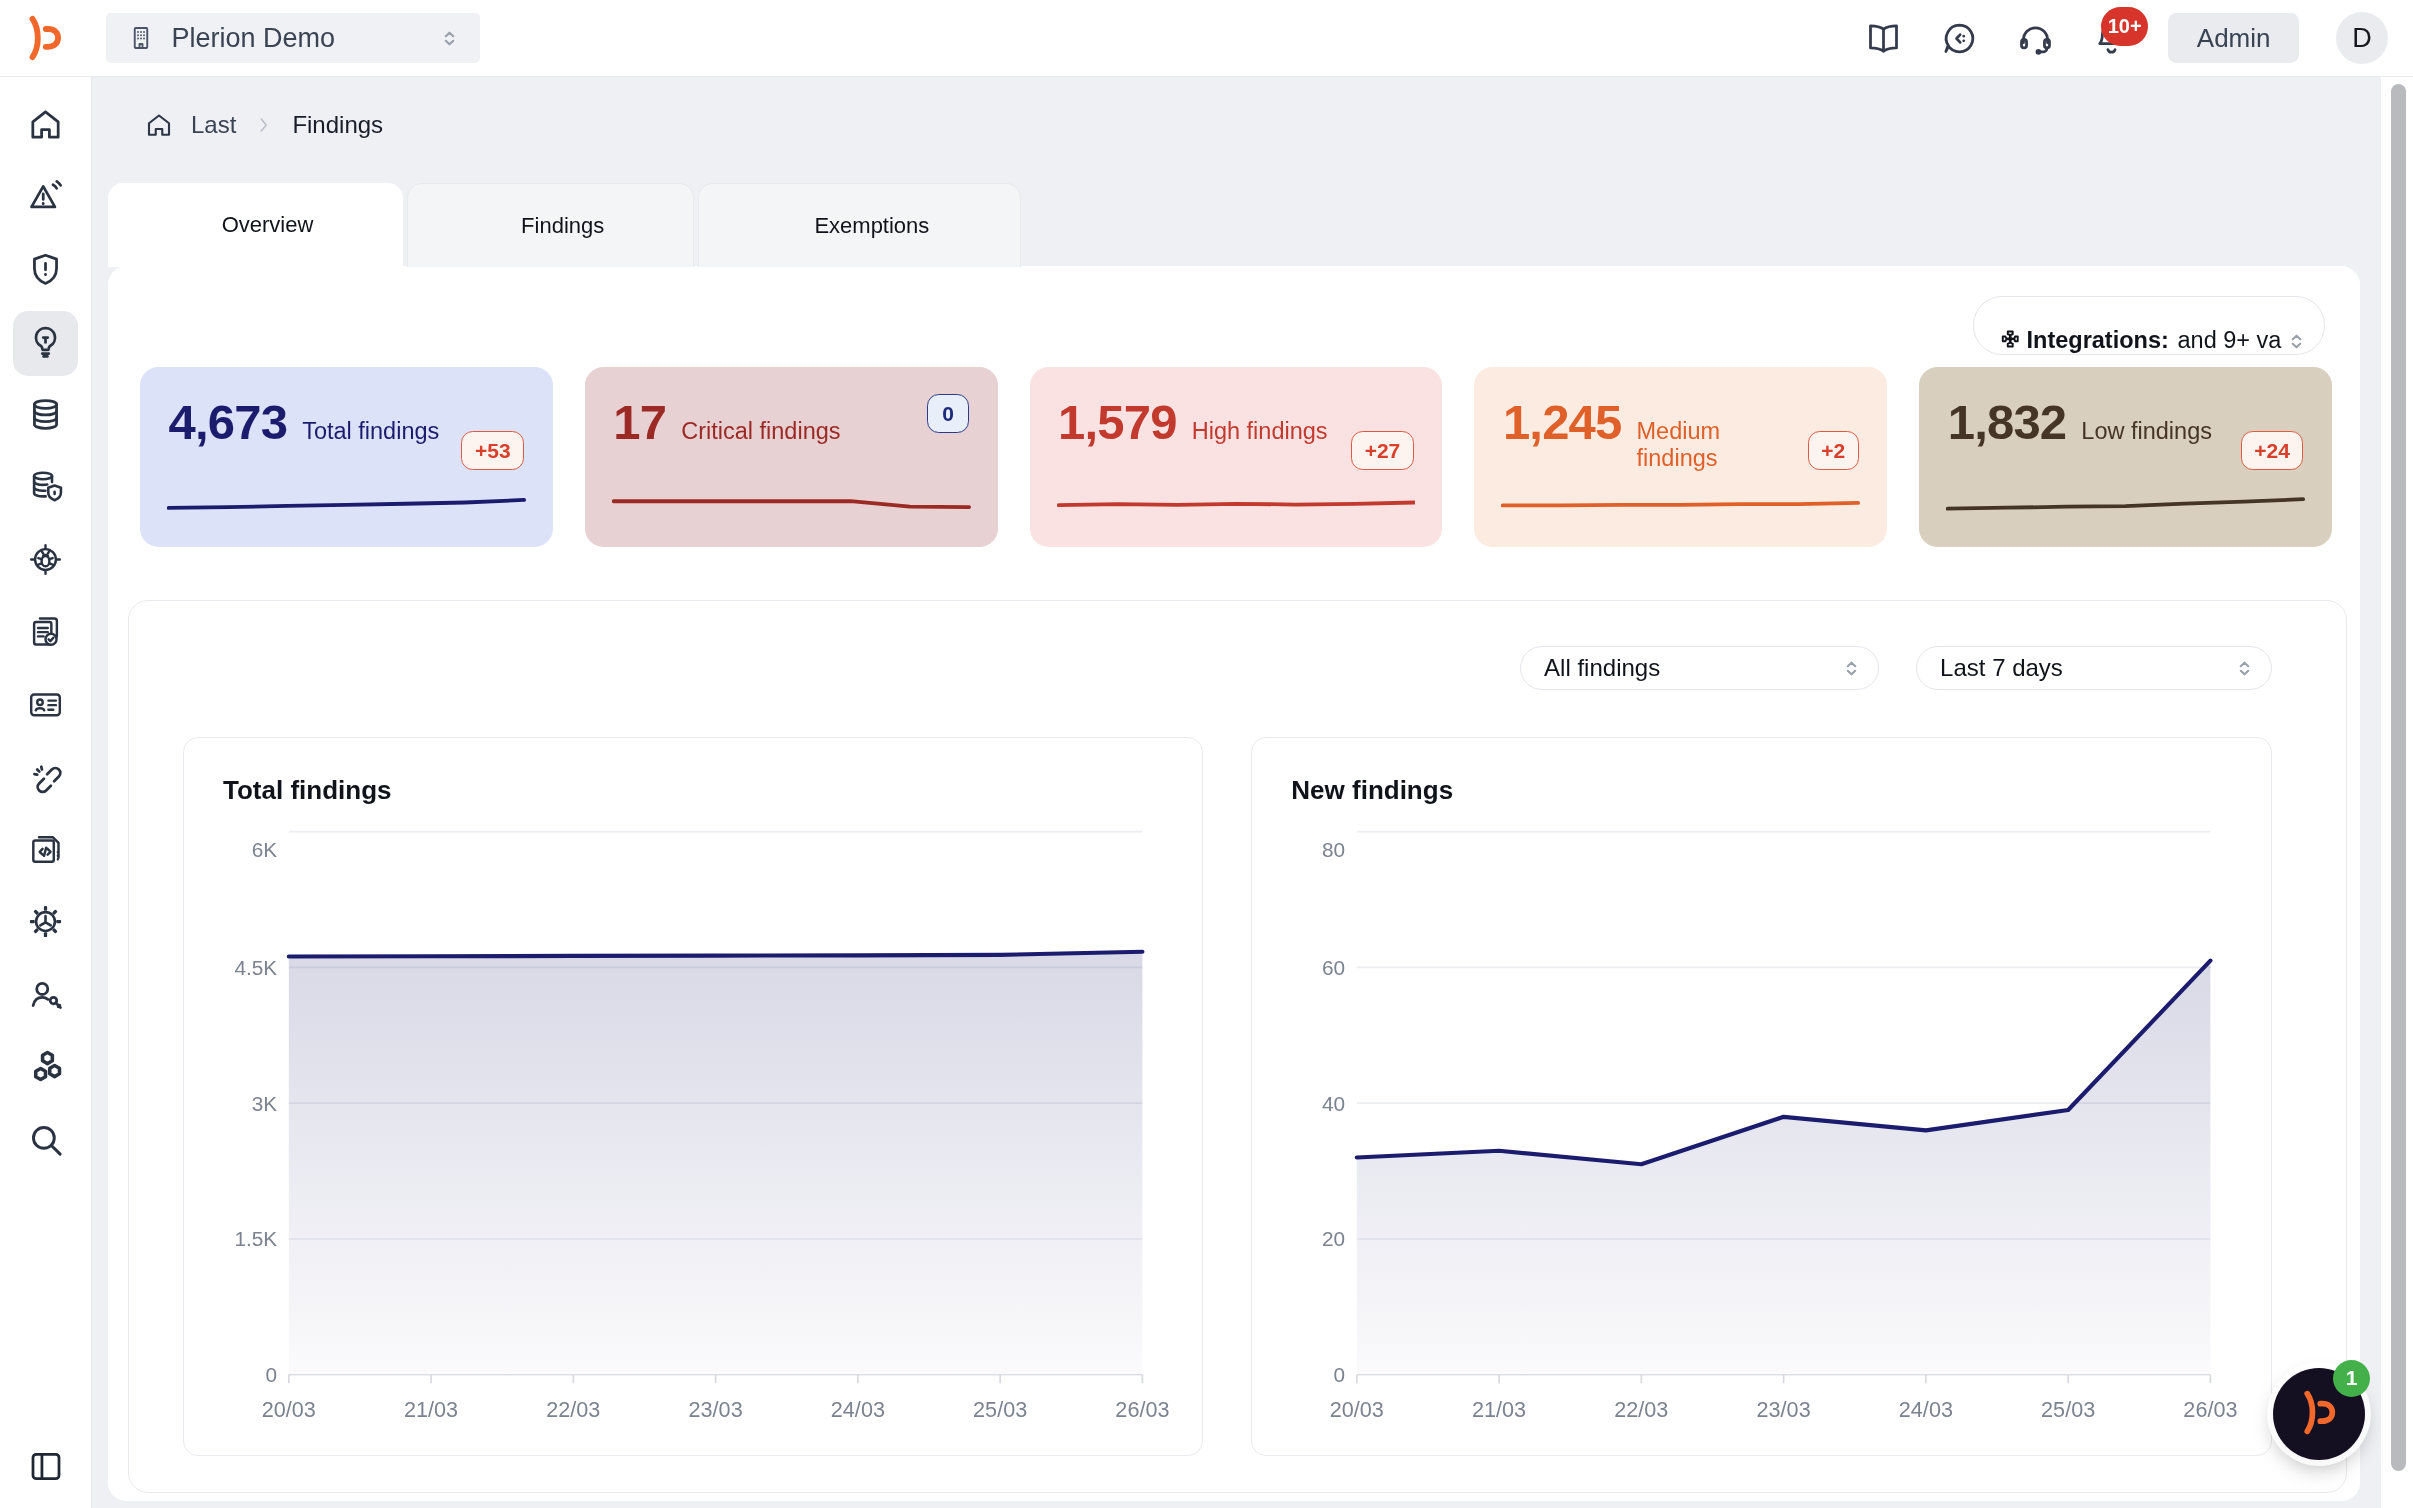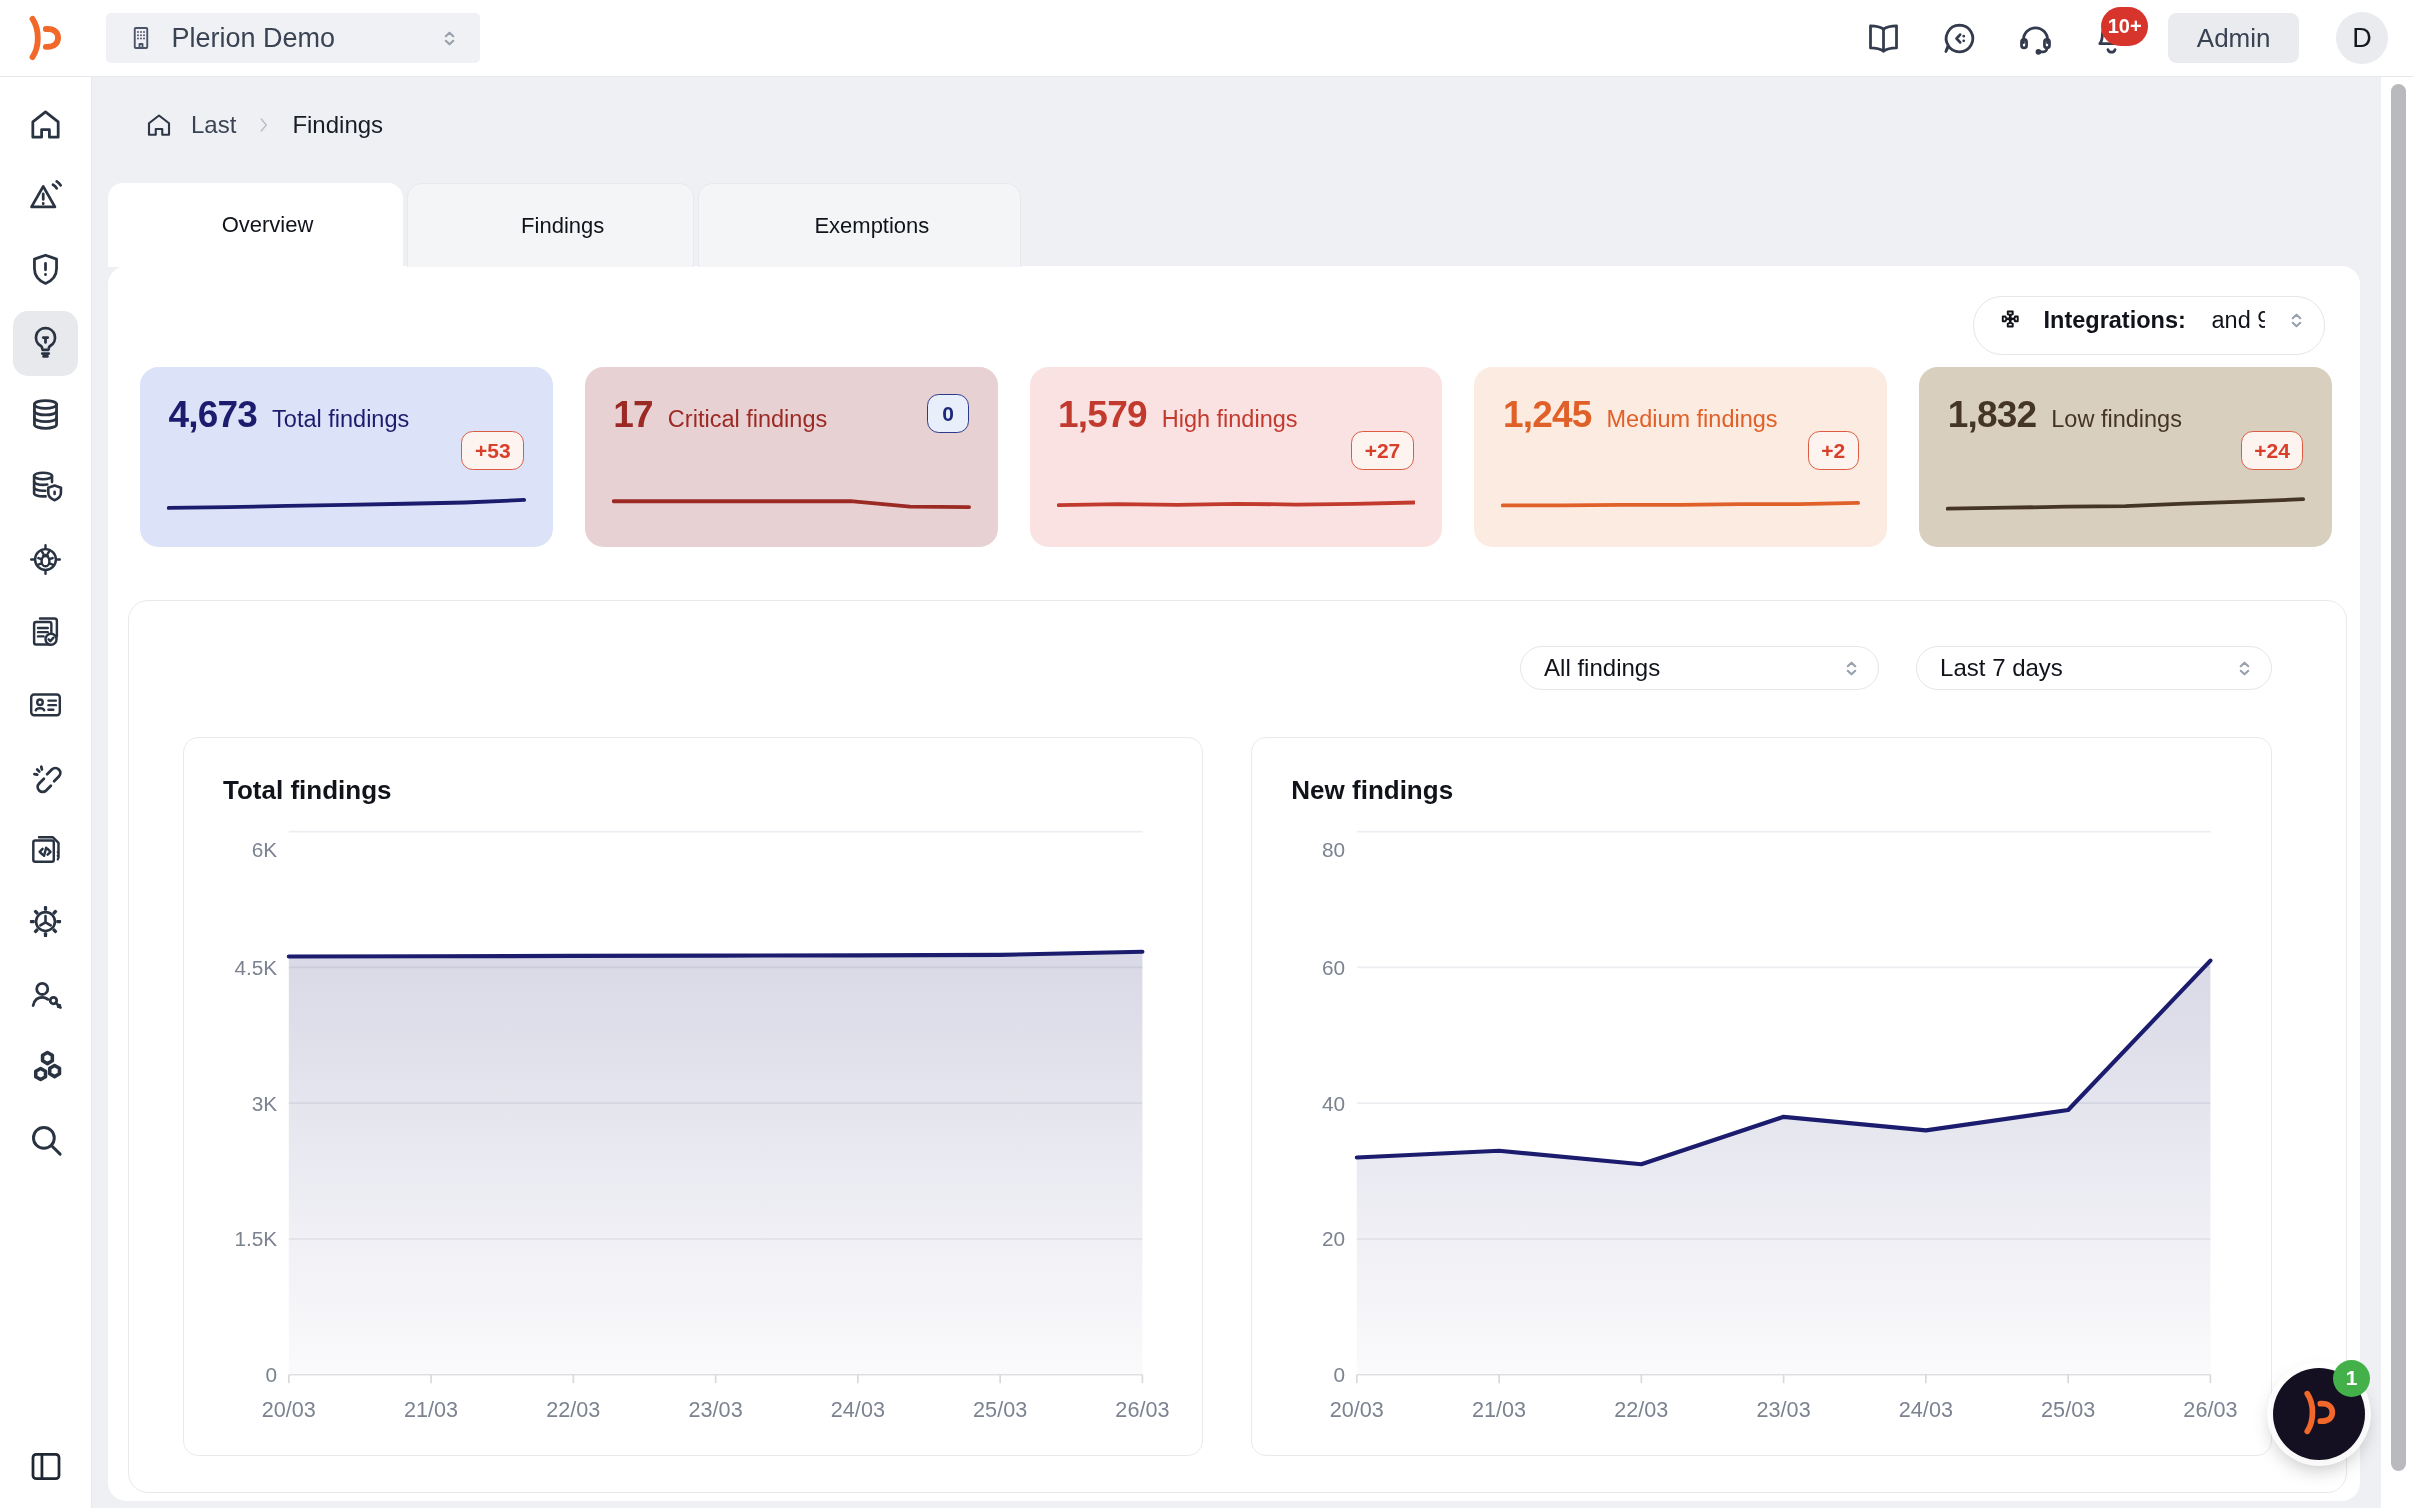--- a/index.html
+++ b/index.html
@@ -51,32 +51,32 @@
 
   .tabs { position:absolute; left:16px; top:106px; height:84px; display:flex; gap:4.2px; z-index:2; }
   .tab { display:flex; align-items:center; justify-content:center; font-size:22px; color:#10131a;
          border-radius:15px 15px 0 0;padding-left:24px; }
   .tab.active { background:#fff; }
   .tab:not(.active) { background:#f4f5f7; border:1.7px solid #e7e9ec; border-bottom:none; }
 
   .panel { position:absolute; left:16px; top:189px; right:53px; bottom:6.7px; background:#fff; border-radius:18.4px; }
 
   .integrations-pill { position:absolute; top:30px; right:35px; width:352px; height:59px; background:#fff;
-                       border:1.7px solid #e4e6ea; border-radius:29px; display:flex; align-items:center;
-                       padding:0 15px 10px 22px; gap:19px; }
+                       border:1.7px solid #e4e6ea; border-radius:29px; display:flex; align-items:flex-end;
+                       padding:0 15px 0 22px; gap:2px; }
   .puzzle { width:28.5px; height:28.5px; color:#10131a; } .puzzle svg{width:100%;height:100%;}
   .int-label { font-size:23.5px; font-weight:700; }
   .int-value { font-size:23.5px; flex:1; overflow:hidden; white-space:nowrap; margin-left:6.7px; }
 
   .cards-row { position:absolute; left:32px; right:28px; top:101px; height:180px; display:flex; gap:32px; }
   .stat-card { flex:1; border-radius:18.4px; background:var(--bg); color:var(--fg); position:relative;
                padding:27px 28.5px; }
   .card-top { display:flex; align-items:flex-start; }
   .num-label { display:flex; align-items:baseline; gap:15px; }
-  .card-value { font-size:37px; font-weight:700; letter-spacing:-0.8px; }
+  .card-value { font-size:49px; font-weight:700; letter-spacing:-0.8px; }
   .card-label { font-size:23.5px; }
   .badge { min-width:42px; height:39px; padding:0 12.6px; margin-left:auto; border-radius:11.7px;
            display:flex; align-items:center; justify-content:center; font-size:21px; font-weight:700; }
   .badge.red { color:#d8402c; border:1.7px solid #dd5a43; background:#fdf3ef;margin-top:37px; }
   .badge.blue { color:#1d2a78; border:1.7px solid #2c3a8c; background:#e9eefb; }
   .spark { position:absolute; left:27px; right:27px; top:117px; height:37px; }
   .spark svg { width:100%; height:100%; }
 
   .charts-outer { position:absolute; left:20px; right:13.4px; top:334px; bottom:8.4px;
                   border:1.7px solid #e7e9ec; border-radius:20px; background:#fff; }

